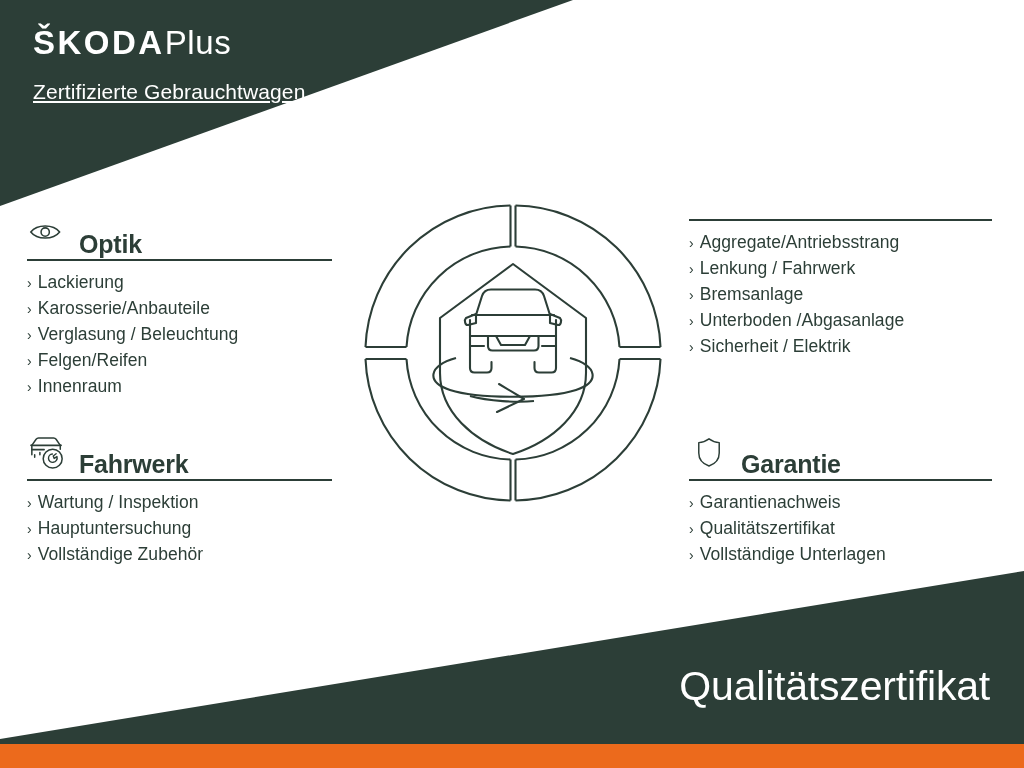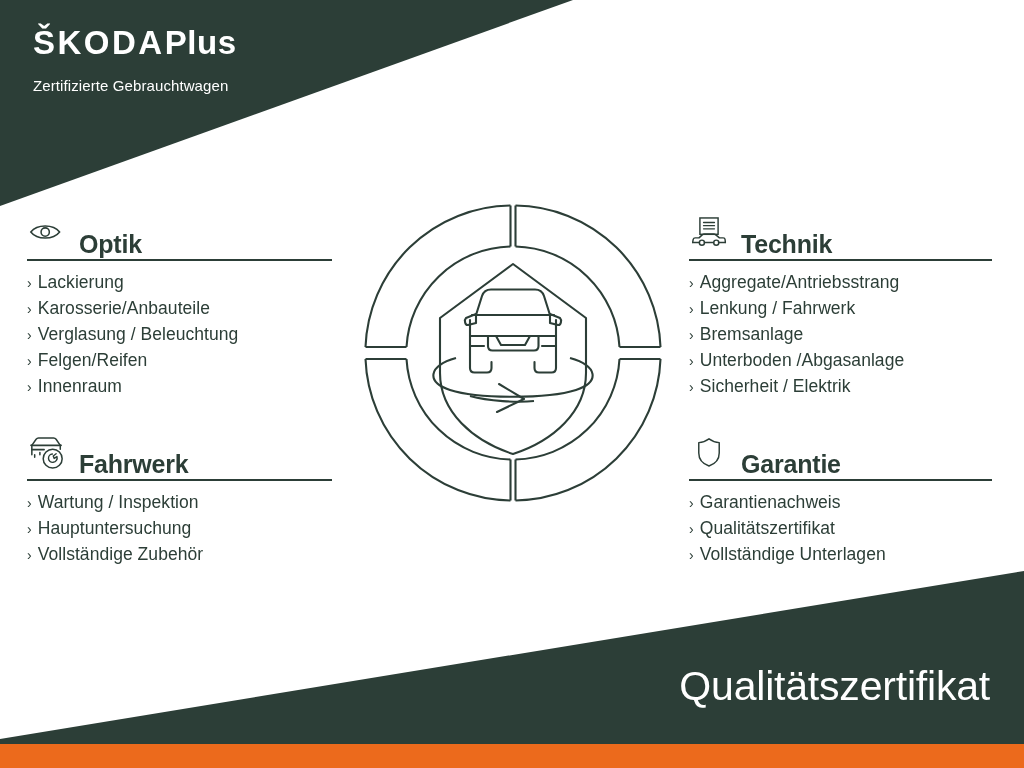--- a/index.html
+++ b/index.html
@@ -36,31 +36,32 @@
     font-size: 33px;
     line-height: 38px;
     letter-spacing: 0.5px;
     white-space: nowrap;
   }
   .brand-skoda {
     font-weight: 700;
     letter-spacing: 2.5px;
   }
   .brand-plus {
-    font-weight: 700;
+    font-weight: 400;
     letter-spacing: 0.6px;
     margin-top: 16px;
   }
   .brand-line2 {
-    font-size: 15px;
+    font-size: 21px;
     line-height: 24px;
     font-weight: 400;
     letter-spacing: 0.1px;
-    margin-top: 12px;
-    white-space: nowrap;
+    margin-top: 18px;
+    white-space: nowrap;
+    text-decoration: underline;
   }
 
   
   .col {
     position: absolute;
     width: 312px;
   }
   .col-left  { left: 27px; }
   .col-right { left: 689px; }
   .row-top    { top: 212px; }
@@ -223,33 +224,20 @@
         <span>Hauptuntersuchung</span>
       </li>
     <li>
         <span class="chev">›</span>
         <span>Vollständige Zubehör</span>
       </li>
   </ul>
 </div>
 
 <div class="col col-right row-top">
-  <div class="block-head">
-    <span class="block-icon">
-      <svg viewBox="0 0 44 38" width="40" height="35">
-        <rect x="12" y="3" width="20" height="18" fill="none" stroke="#2C3E37" stroke-width="1.6"></rect>
-        <path d="M16 8 L28 8 M16 11.5 L28 11.5 M16 15 L28 15" fill="none" stroke="#2C3E37" stroke-width="1.5" stroke-linecap="round"></path>
-        <path d="M4 30 L4.6 26.5 C4.9 25.4 5.7 24.9 6.8 24.9 L11 24.9 L14.5 21.6 C15.2 21 16 20.7 16.9 20.7 L27 20.7 C28 20.7 28.8 21 29.5 21.6 L33.5 24.9 L37.6 24.9 C38.8 24.9 39.6 25.6 39.7 26.7 L40 30" fill="none" stroke="#2C3E37" stroke-width="1.6" stroke-linecap="round" stroke-linejoin="round"></path>
-        <path d="M4 30 L11.5 30 M17 30 L27 30 M32.5 30 L40 30" fill="none" stroke="#2C3E37" stroke-width="1.6" stroke-linecap="round"></path>
-        <circle cx="14.2" cy="30.2" r="2.8" fill="none" stroke="#2C3E37" stroke-width="1.6"></circle>
-        <circle cx="30" cy="30.2" r="2.8" fill="none" stroke="#2C3E37" stroke-width="1.6"></circle>
-      </svg>
-    </span>
-    <span class="block-title">Technik</span>
-  </div>
   <div class="rule"></div>
   <ul class="items">
     <li>
         <span class="chev">›</span>
         <span>Aggregate/Antriebsstrang</span>
       </li>
     <li>
         <span class="chev">›</span>
         <span>Lenkung / Fahrwerk</span>
       </li>

